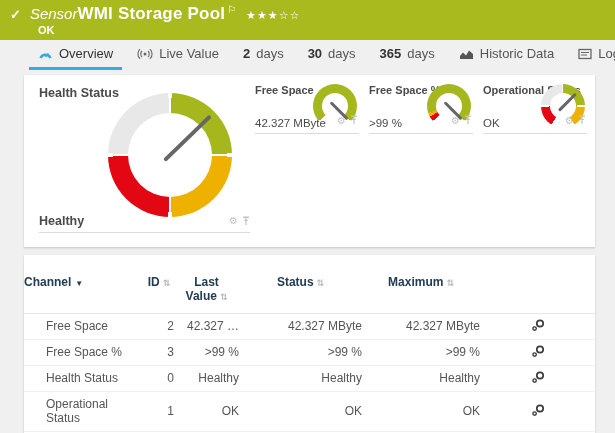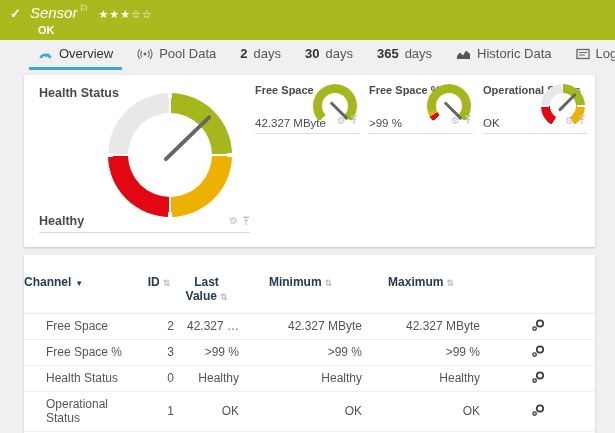--- a/index.html
+++ b/index.html
@@ -76,20 +76,21 @@
 </style>
 </head>
 <body>
 
 <div class="page">
 
   <header class="topbar">
     <div class="topbar-line1">
       <span class="hdr-check">✓</span>
       <span class="hdr-kind">Sensor</span>
+      <span class="hdr-title">WMI Storage Pool</span>
       <span class="hdr-flag">⚐</span>
       <span class="hdr-stars">★★★☆☆</span>
     </div>
     <div class="topbar-line2">OK</div>
   </header>
 
   <nav class="tabs">
     <div class="tab active">
       <span class="tab-icon">
         <svg width="15" height="12" viewBox="0 0 15 12">
@@ -99,21 +100,21 @@
       </span>
       <span>Overview</span>
     </div>
     <div class="tab">
       <span class="tab-icon">
         <svg width="16" height="12" viewBox="0 0 16 12">
             <circle cx="8" cy="6" r="1.5" fill="#666"></circle>
             <path d="M5 3 a4.2 4.2 0 0 0 0 6 M3 1.2 a6.6 6.6 0 0 0 0 9.6 M11 3 a4.2 4.2 0 0 1 0 6 M13 1.2 a6.6 6.6 0 0 1 0 9.6" fill="none" stroke="#666" stroke-width="1.1"></path>
           </svg>
       </span>
-      <span>Pool Data</span>
+      <span>Live Value</span>
     </div>
     <div class="tab">
       <span class="num">2</span>
       <span>days</span>
     </div>
     <div class="tab">
       <span class="num">30</span>
       <span>days</span>
     </div>
     <div class="tab">
@@ -237,21 +238,21 @@
           <th class="col-channel">
             <span>Channel</span><span class="sort-desc">▼</span>
           </th>
           <th>
             <span>ID</span><span class="sort">⇅</span>
           </th>
           <th class="col-last">
             <span>Last Value</span><span class="sort">⇅</span>
           </th>
           <th>
-            <span>Minimum</span><span class="sort">⇅</span>
+            <span>Status</span><span class="sort">⇅</span>
           </th>
           <th>
             <span>Maximum</span><span class="sort">⇅</span>
           </th>
           <th></th>
         </tr>
       </thead>
       <tbody>
         <tr>
           <td class="col-channel">Free Space</td>

